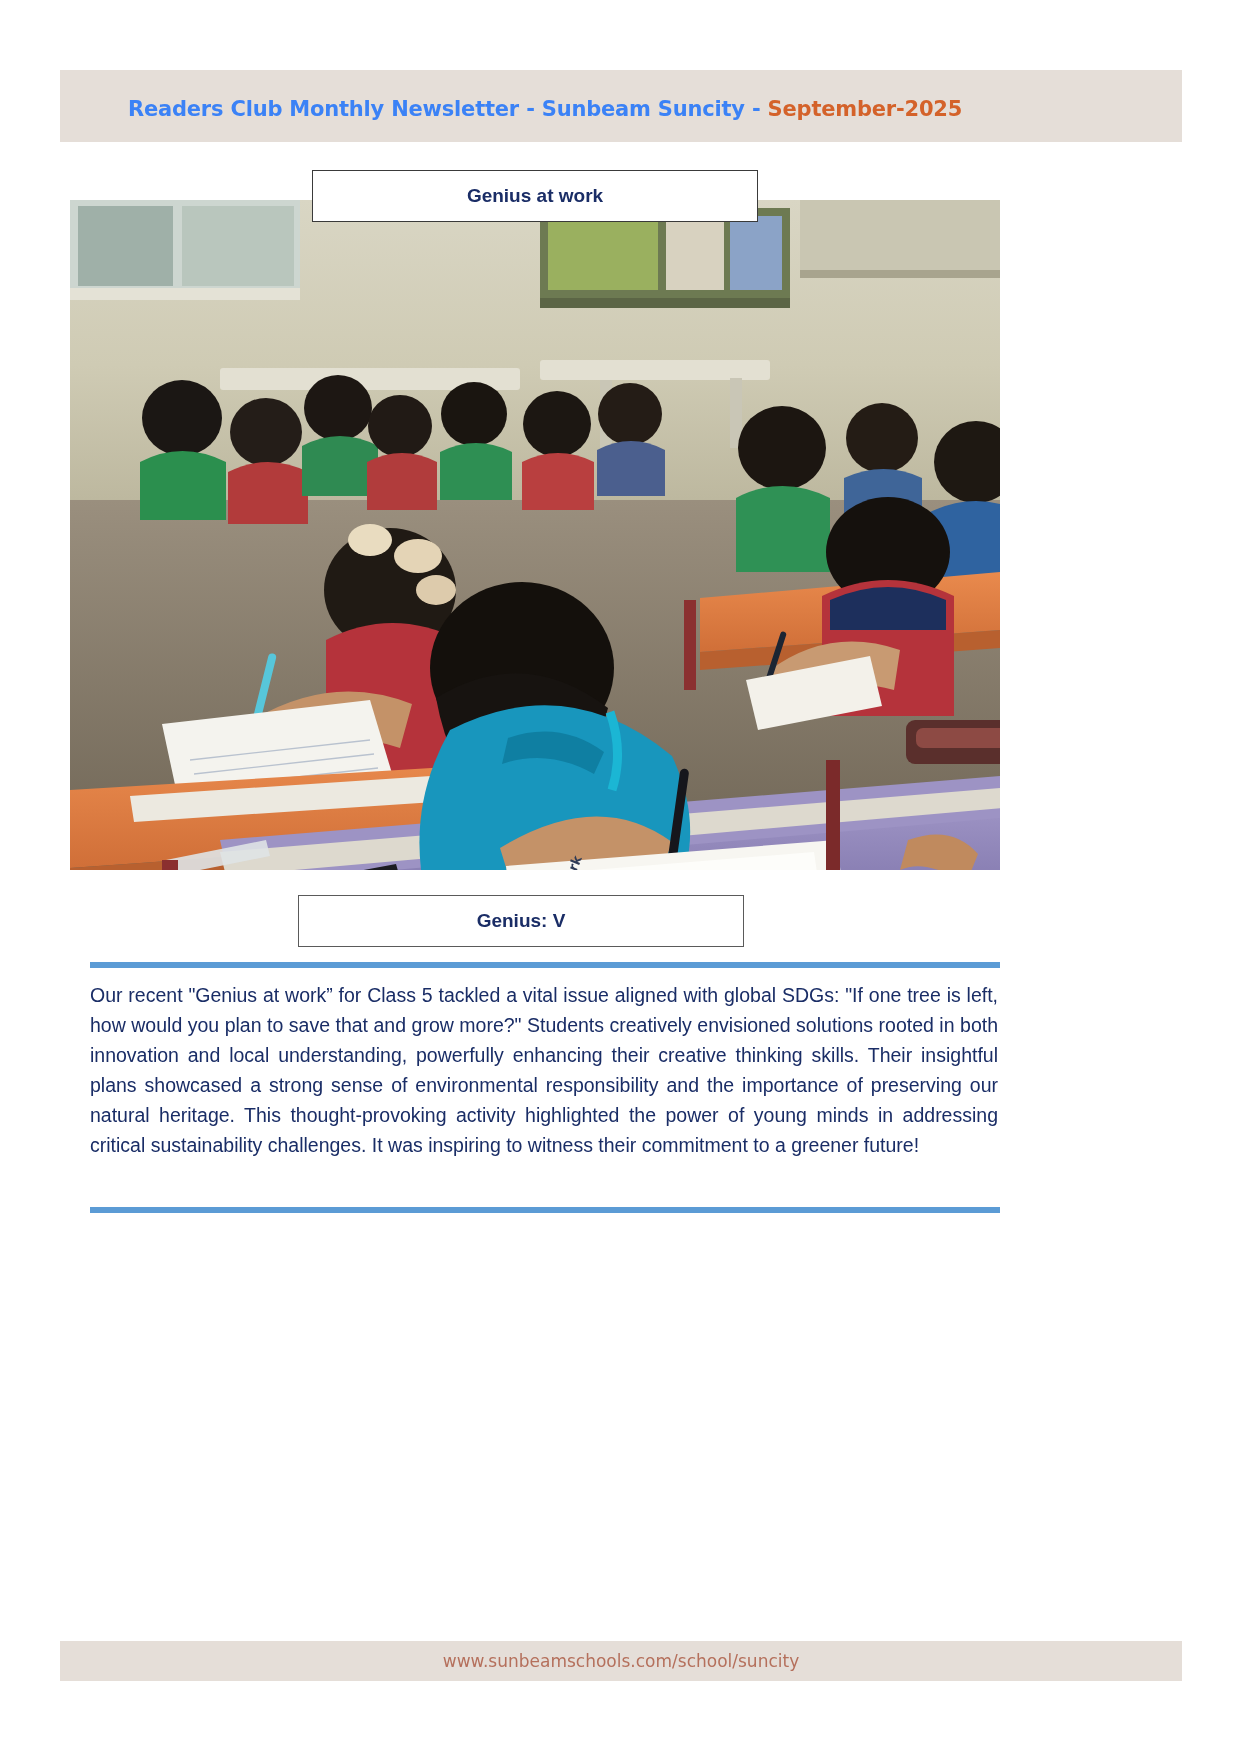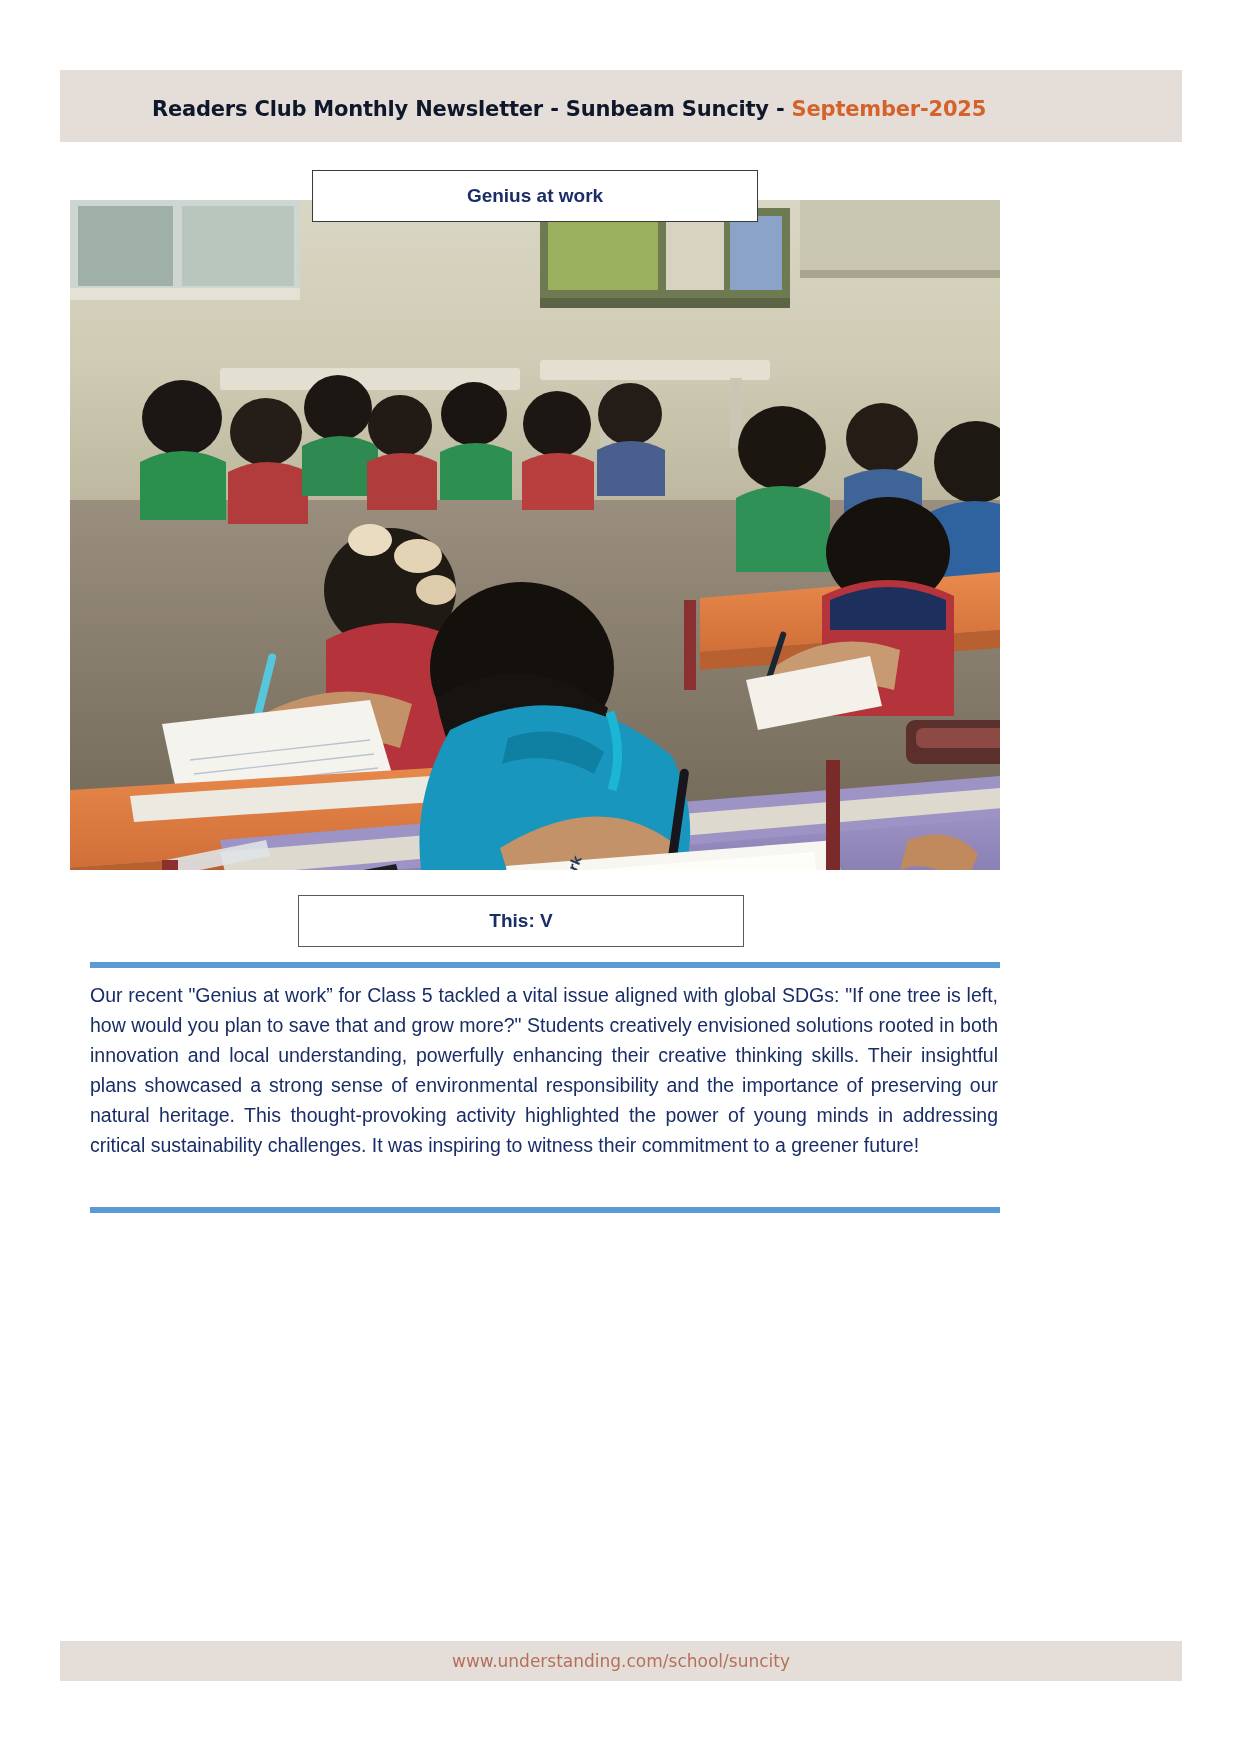--- a/index.html
+++ b/index.html
@@ -39,22 +39,21 @@
     width: 960px;
     height: 34px;
     line-height: 34px;
     font-size: 21px;
     font-weight: bold;
     letter-spacing: -0.2px;
     font-family: "DejaVu Sans", sans-serif;
     white-space: nowrap;
   }
   .header-title .main {
-    color: #0f172a;
-    margin-left: 24px;
+    color: #3b82f6;
   }
   .header-title .month {
     color: #d4622a;
   }
 
   
   .caption-box {
     position: absolute;
     background: #ffffff;
     border: 1.6px solid #3a3a3a;
@@ -315,25 +314,25 @@
 
       <path d="M838 640 q44 -16 70 14 l-12 30 q-40 -26 -66 -14 z" fill="#c08a5e"></path>
     </svg>
   </div>
 
   <div class="caption-box" id="caption-top">
     <span>Genius at work</span>
   </div>
 
   <div class="caption-box" id="caption-bottom">
-    <span>This: V</span>
+    <span>Genius: V</span>
   </div>
 
   <div class="rule" id="rule-top"></div>
 
   <div class="body-text">Our recent "Genius at work” for Class 5 tackled a vital issue aligned with global SDGs: "If one tree is left, how would you plan to save that and grow more?" Students creatively envisioned solutions rooted in both innovation and local understanding, powerfully enhancing their creative thinking skills. Their insightful plans showcased a strong sense of environmental responsibility and the importance of preserving our natural heritage. This thought-provoking activity highlighted the power of young minds in addressing critical sustainability challenges. It was inspiring to witness their commitment to a greener future!</div>
 
   <div class="rule" id="rule-bottom"></div>
 
   <div class="footer-band"></div>
-  <div class="footer-url">www.understanding.com/school/suncity</div>
+  <div class="footer-url">www.sunbeamschools.com/school/suncity</div>
 
 </div>
 
 </body></html>

